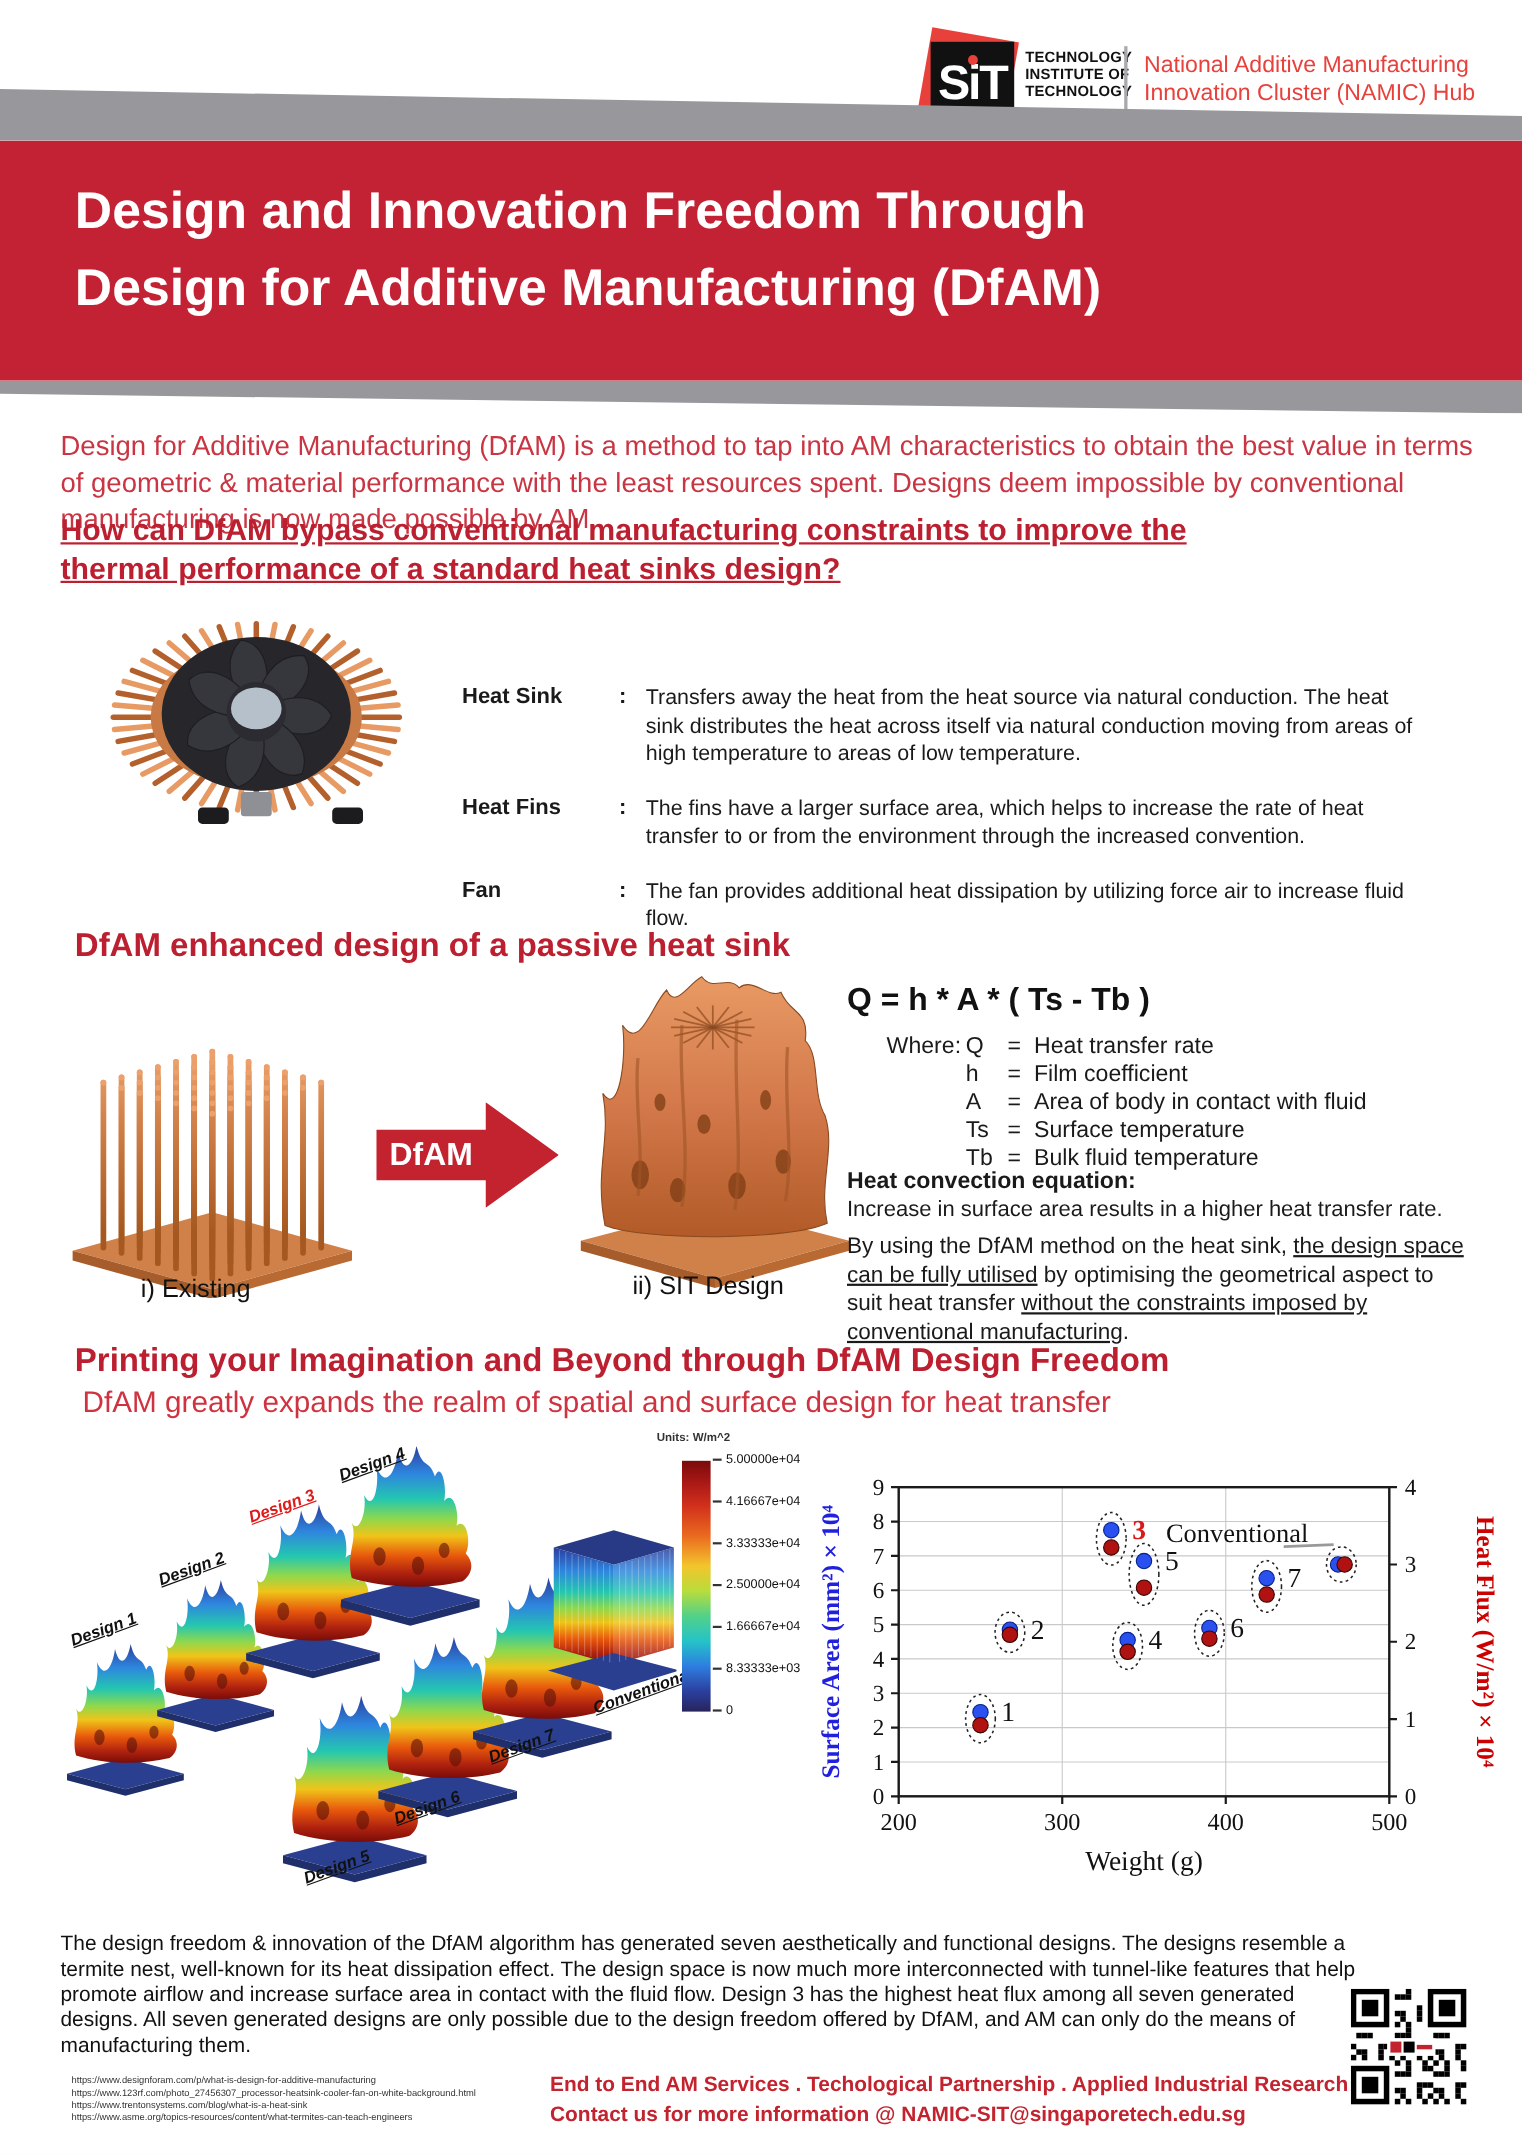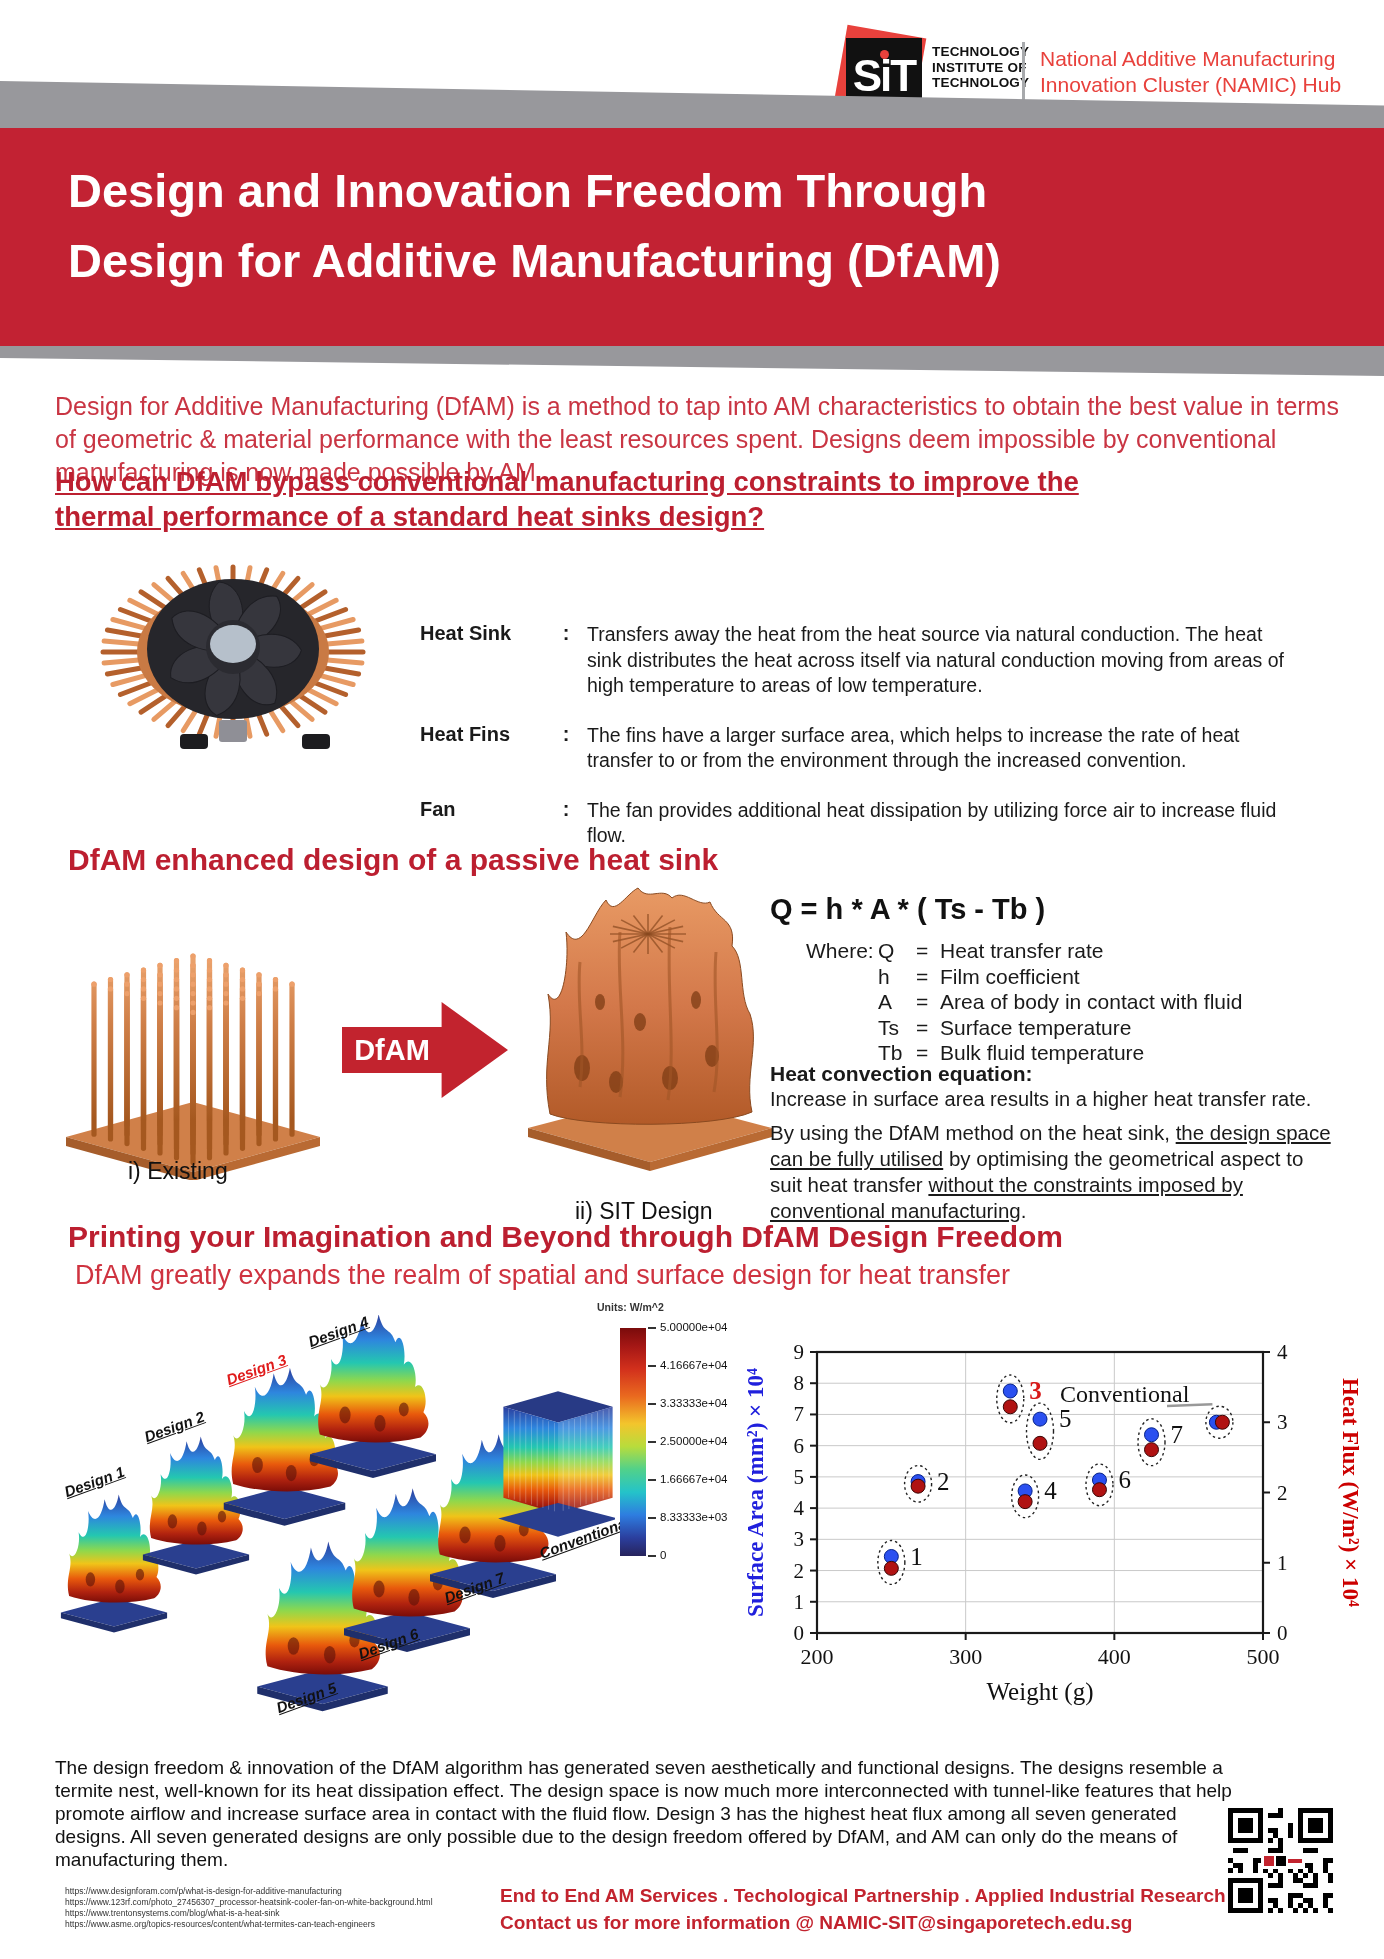--- a/index.html
+++ b/index.html
@@ -352,21 +352,21 @@
       <ellipse cx="150" cy="206" rx="8" ry="12" fill="#7e3c14" opacity="0.75"></ellipse>
       <ellipse cx="192" cy="184" rx="7" ry="11" fill="#7e3c14" opacity="0.75"></ellipse>
       <ellipse cx="120" cy="150" rx="6" ry="9" fill="#7e3c14" opacity="0.75"></ellipse>
       <ellipse cx="80" cy="130" rx="5" ry="8" fill="#7e3c14" opacity="0.75"></ellipse>
       <ellipse cx="176" cy="128" rx="5" ry="9" fill="#7e3c14" opacity="0.75"></ellipse>
       <path d="M60,90 C56,130 66,170 60,215" fill="none" stroke="#a05526" stroke-width="3" opacity="0.6"></path>
       <path d="M100,60 C96,110 108,170 100,225" fill="none" stroke="#a05526" stroke-width="3" opacity="0.6"></path>
       <path d="M150,55 C146,115 156,175 148,228" fill="none" stroke="#a05526" stroke-width="3" opacity="0.6"></path>
       <path d="M196,80 C192,130 202,175 194,220" fill="none" stroke="#a05526" stroke-width="3" opacity="0.6"></path>
     </svg>
-  <div class="caption" style="left:575px;top:1198px;">ii) SIT Design</div>
+  <div class="caption" style="left:575px;top:1155px;">ii) SIT Design</div>
 
   <div class="eqn">Q = h * A * ( Ts - Tb )</div>
   <div class="where">
     <table>
       <tbody>
           <tr>
             <td style="width:72px;">Where:</td>
           <td style="width:38px;">Q</td>
           <td style="width:24px;">=</td>
           <td>Heat transfer rate</td>

